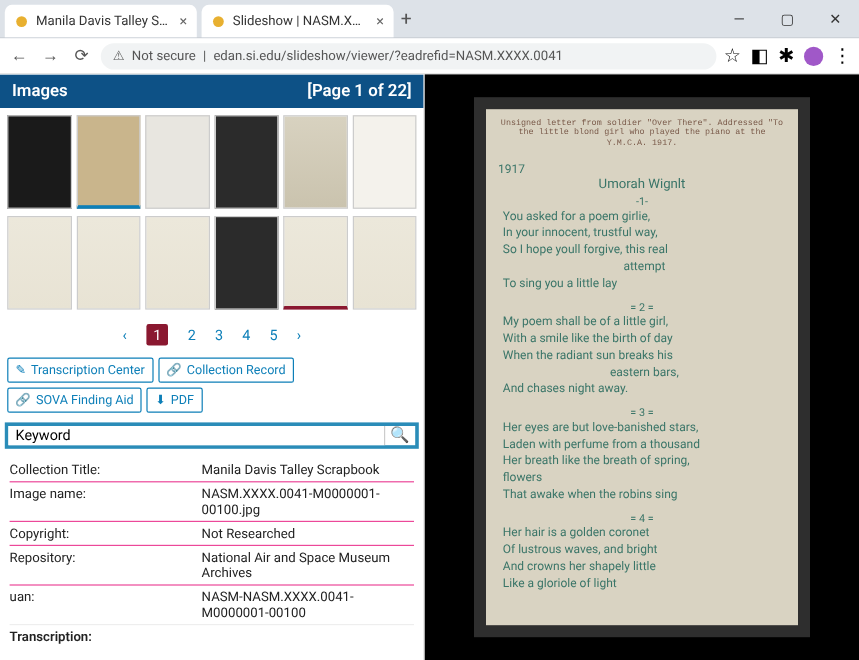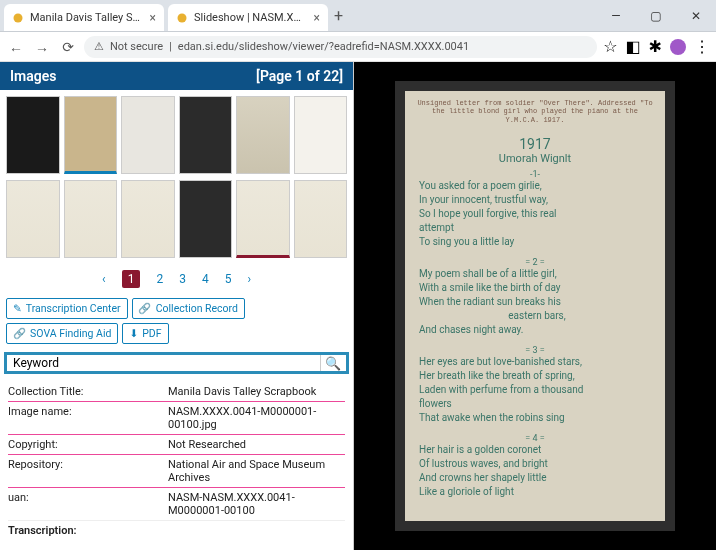--- a/index.html
+++ b/index.html
@@ -176,43 +176,43 @@
         </div>
       <div class="transhdr">Transcription:</div>
 
     </div>
   </div>
 
   <div class="right">
     <div class="docwrap">
       <div class="doc">
         <div class="typed">Unsigned letter from soldier "Over There". Addressed "To the little blond girl who played the piano at the Y.M.C.A. 1917.</div>
-        <div style="text-align:center;font-size:14px">1917</div>
+        <div style="text-align:left;font-size:10px">1917</div>
         <div class="title">Umorah Wignlt</div>
         <div class="num">-1-</div>
         <div class="stz">
           <div class="line">You asked for a poem girlie,</div>
           <div class="line">In your innocent, trustful way,</div>
           <div class="line">So I hope youll forgive, this real</div>
-          <div class="line" style="">attempt</div>
+          <div class="line" style="text-align:center">attempt</div>
           <div class="line">To sing you a little lay</div>
         </div>
         <div class="num">= 2 =</div>
         <div class="stz">
           <div class="line">My poem shall be of a little girl,</div>
           <div class="line">With a smile like the birth of day</div>
           <div class="line">When the radiant sun breaks his</div>
           <div class="line" style="text-align:center">eastern bars,</div>
           <div class="line">And chases night away.</div>
         </div>
         <div class="num">= 3 =</div>
         <div class="stz">
           <div class="line">Her eyes are but love-banished stars,</div>
+          <div class="line">Laden with perfume from a thousand</div>
           <div class="line">Her breath like the breath of spring,</div>
-          <div class="line">Laden with perfume from a thousand</div>
           <div class="line" style="">flowers</div>
           <div class="line">That awake when the robins sing</div>
         </div>
         <div class="num">= 4 =</div>
         <div class="stz">
           <div class="line">Her hair is a golden coronet</div>
           <div class="line">Of lustrous waves, and bright</div>
           <div class="line">And crowns her shapely little</div>
           <div class="line">Like a gloriole of light</div>
         </div>

